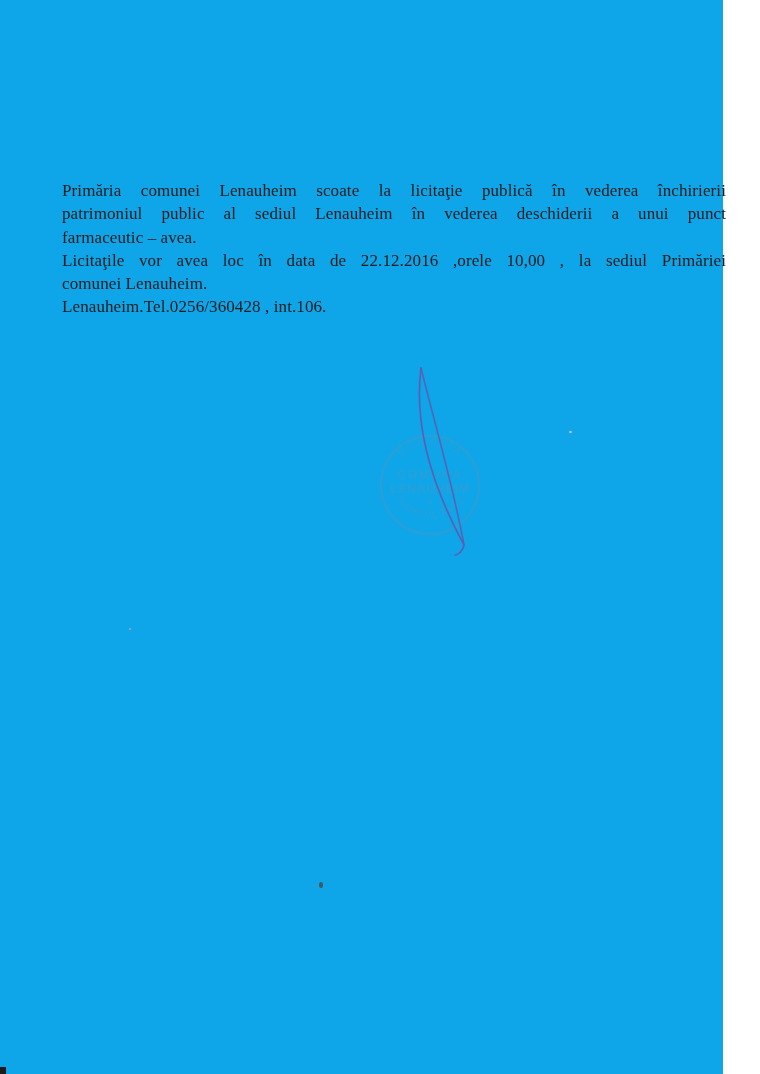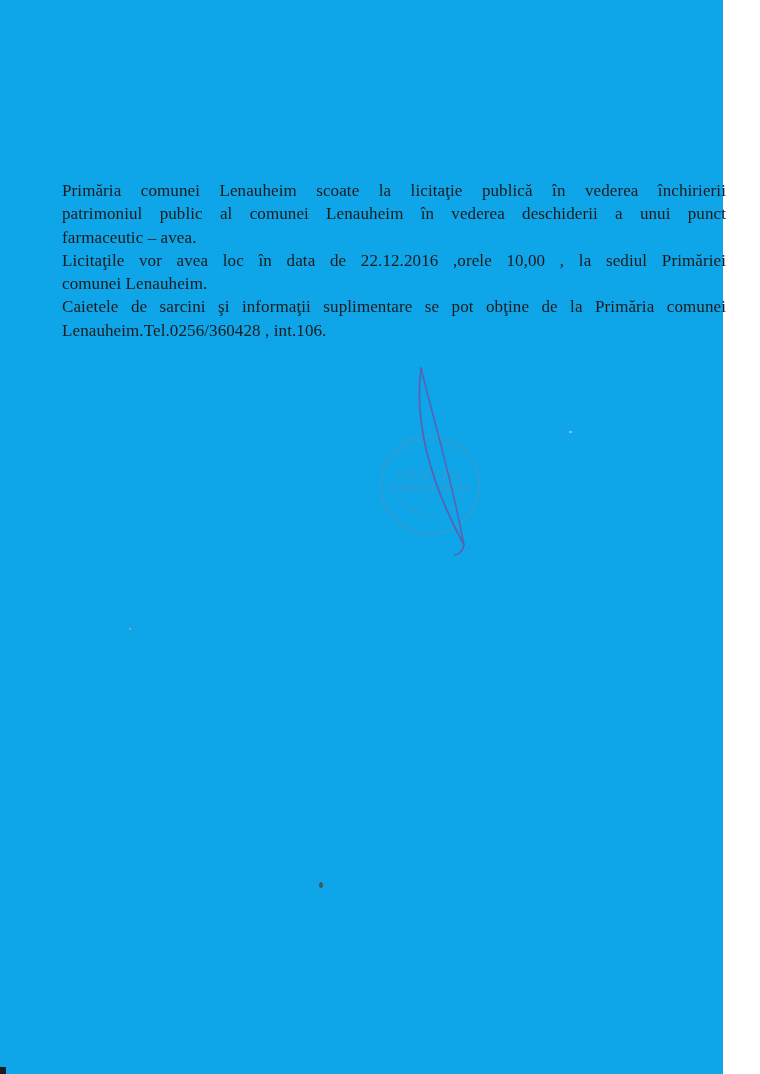--- a/index.html
+++ b/index.html
@@ -67,25 +67,24 @@
     background: #1c1c1c;
   }
 </style>
 </head>
 <body>
 
 <div class="page">
 
   <div class="notice">
     <div class="line j">Primăria comunei Lenauheim scoate la licitaţie publică în vederea închirierii</div>
-    <div class="line j">patrimoniul public al comunei Lenauheim în vederea deschiderii a unui punct</div>
+    <div class="line j">patrimoniul public al sediul Lenauheim în vederea deschiderii a unui punct</div>
     <div class="line">farmaceutic – avea.</div>
     <div class="line j">Licitaţile vor avea loc în data de 22.12.2016 ,orele 10,00 , la sediul Primăriei</div>
     <div class="line">comunei Lenauheim.</div>
-    <div class="line j">Caietele de sarcini şi informaţii suplimentare se pot obţine de la Primăria comunei</div>
     <div class="line">Lenauheim.Tel.0256/360428 , int.106.</div>
   </div>
 
   <svg class="stamp" viewBox="0 0 110 110" xmlns="http://www.w3.org/2000/svg">
     <defs>
       <path id="arc-top" d="M 17,68 A 40,40 0 1 1 93,68" fill="none"></path>
       <path id="arc-bottom" d="M 15,48 A 40,40 0 1 0 95,48" fill="none"></path>
     </defs>
     <circle cx="55" cy="55" r="49" fill="none" stroke-width="2.3" stroke="#2ba0d6"></circle>
     <text font-size="10.5" letter-spacing="2.2" fill="#2ba0d6">

